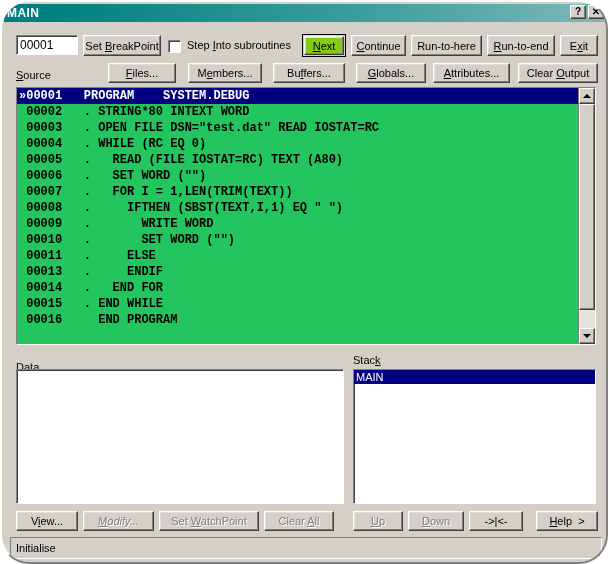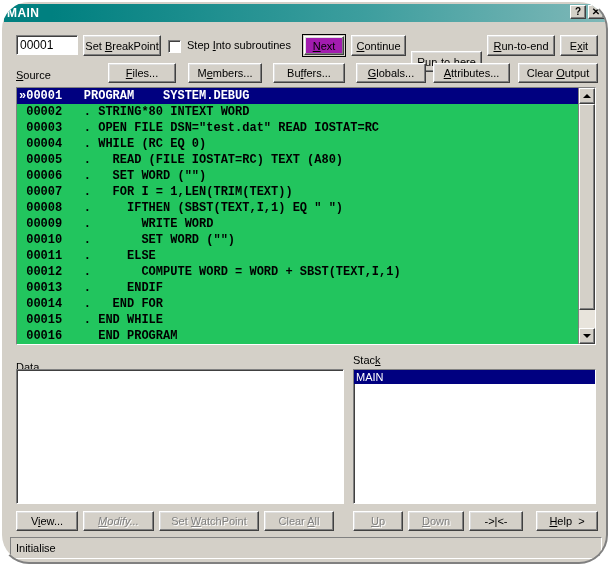--- a/index.html
+++ b/index.html
@@ -89,21 +89,21 @@
     position: absolute;
     user-select: none;
   }
   .btn.default {
     border: 1px solid #000000;
     box-shadow: none;
     padding: 1px;
   }
   .btn.default > .inner {
     width: 100%; height: 100%;
-    background: #a21caf;
+    background: #84cc16;
     border-top: 1px solid #ffffff;
     border-left: 1px solid #ffffff;
     border-right: 1px solid #404040;
     border-bottom: 1px solid #404040;
     box-shadow: inset -1px -1px 0 #808080, inset 1px 1px 0 #dfdfdf;
     display: flex;
     align-items: center;
     justify-content: center;
     box-sizing: border-box;
   }
@@ -313,21 +313,21 @@
   <div class="btn default" style="left:300px; top:32px; width:44px; height:23px;">
     <span class="inner">
         <span><u>N</u>ext</span>
       </span>
   </div>
 
   <div class="btn" style="left:349px; top:33px; width:55px; height:21px;">
     <span><u>C</u>ontinue</span>
   </div>
 
-  <div class="btn" style="left:409px; top:49px; width:71px; height:21px;">
+  <div class="btn" style="left:409px; top:33px; width:71px; height:21px;">
     <span>Run-to-here</span>
   </div>
 
   <div class="btn" style="left:485px; top:33px; width:68px; height:21px;">
     <span><u>R</u>un-to-end</span>
   </div>
 
   <div class="btn" style="left:558px; top:33px; width:38px; height:21px;">
     <span>E<u>x</u>it</span>
   </div>
@@ -359,21 +359,20 @@
         <div class="src-line"> 00002   . STRING*80 INTEXT WORD</div>
         <div class="src-line"> 00003   . OPEN FILE DSN="test.dat" READ IOSTAT=RC</div>
         <div class="src-line"> 00004   . WHILE (RC EQ 0)</div>
         <div class="src-line"> 00005   .   READ (FILE IOSTAT=RC) TEXT (A80)</div>
         <div class="src-line"> 00006   .   SET WORD ("")</div>
         <div class="src-line"> 00007   .   FOR I = 1,LEN(TRIM(TEXT))</div>
         <div class="src-line"> 00008   .     IFTHEN (SBST(TEXT,I,1) EQ " ")</div>
         <div class="src-line"> 00009   .       WRITE WORD</div>
         <div class="src-line"> 00010   .       SET WORD ("")</div>
         <div class="src-line"> 00011   .     ELSE</div>
-        <div class="src-line"> 00012   .       COMPUTE WORD = WORD + SBST(TEXT,I,1)</div>
         <div class="src-line"> 00013   .     ENDIF</div>
         <div class="src-line"> 00014   .   END FOR</div>
         <div class="src-line"> 00015   . END WHILE</div>
         <div class="src-line"> 00016     END PROGRAM</div>
       </div>
     <div id="src-scroll">
       <div class="sb-arrow up">
           <div class="tri up"></div>
         </div>
       <div id="sb-track">

